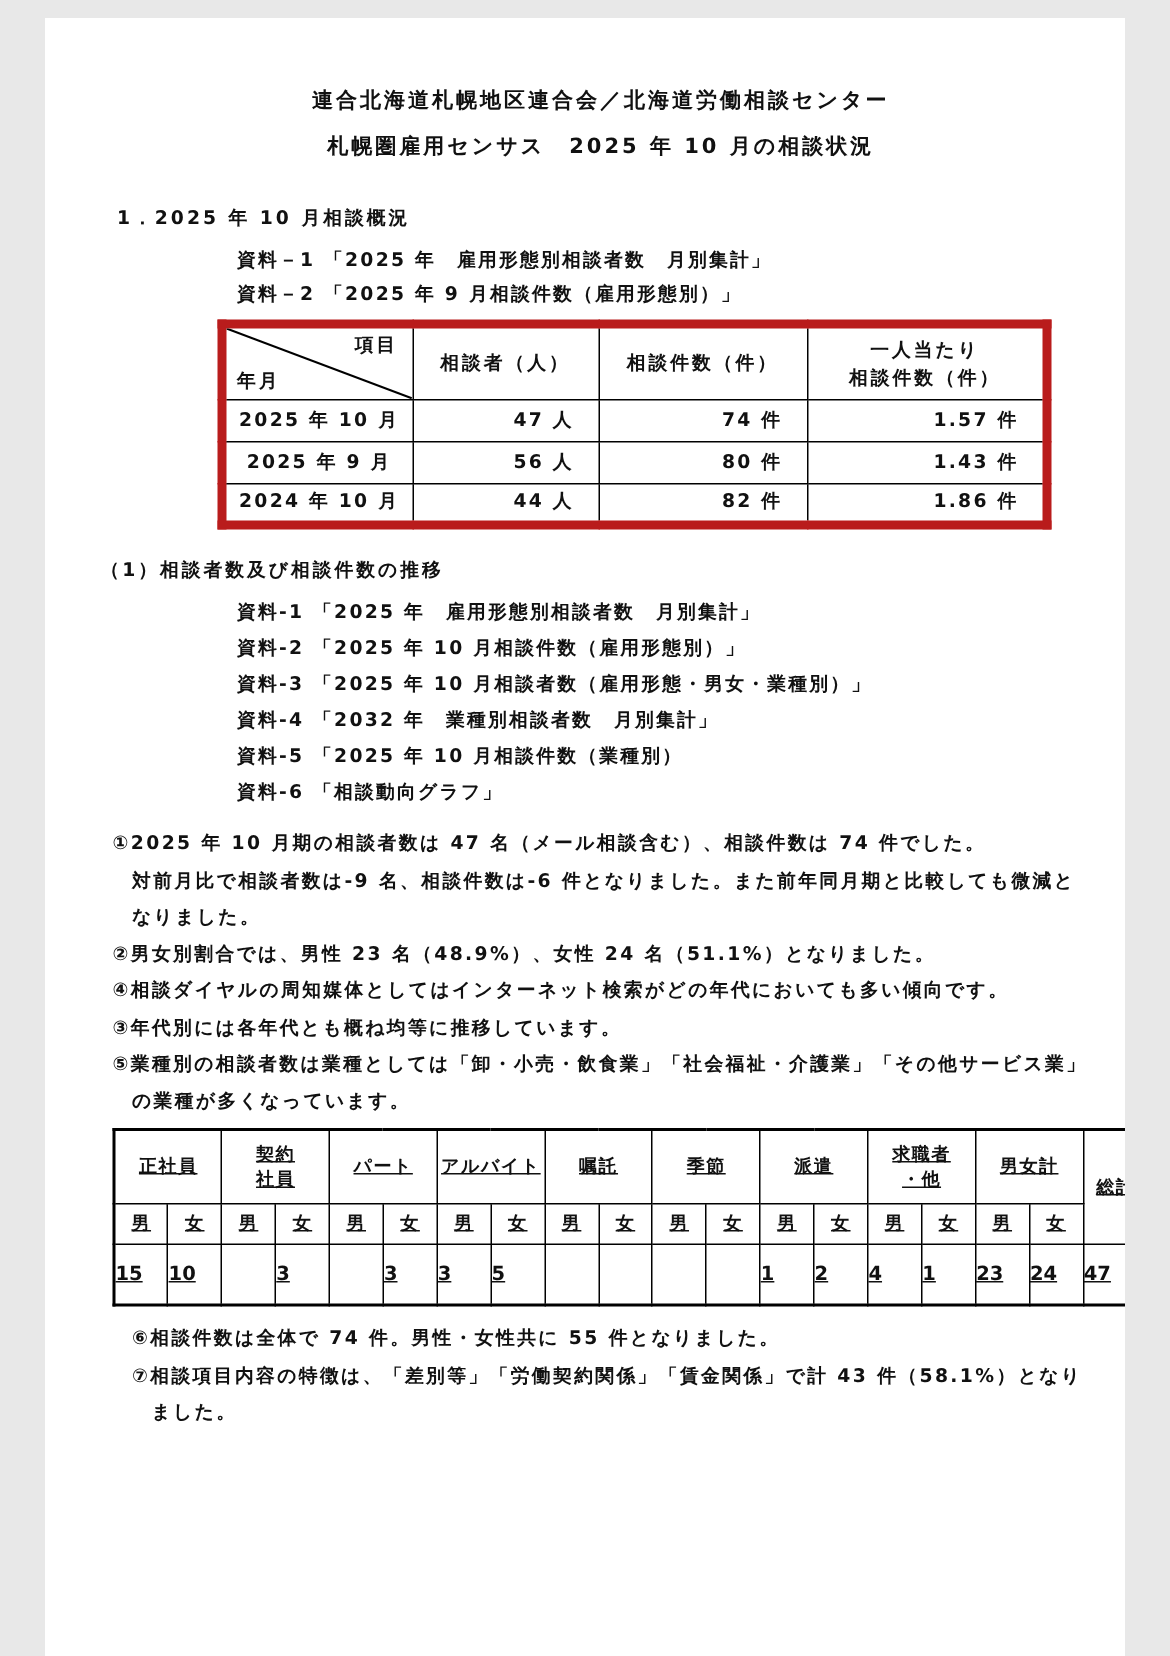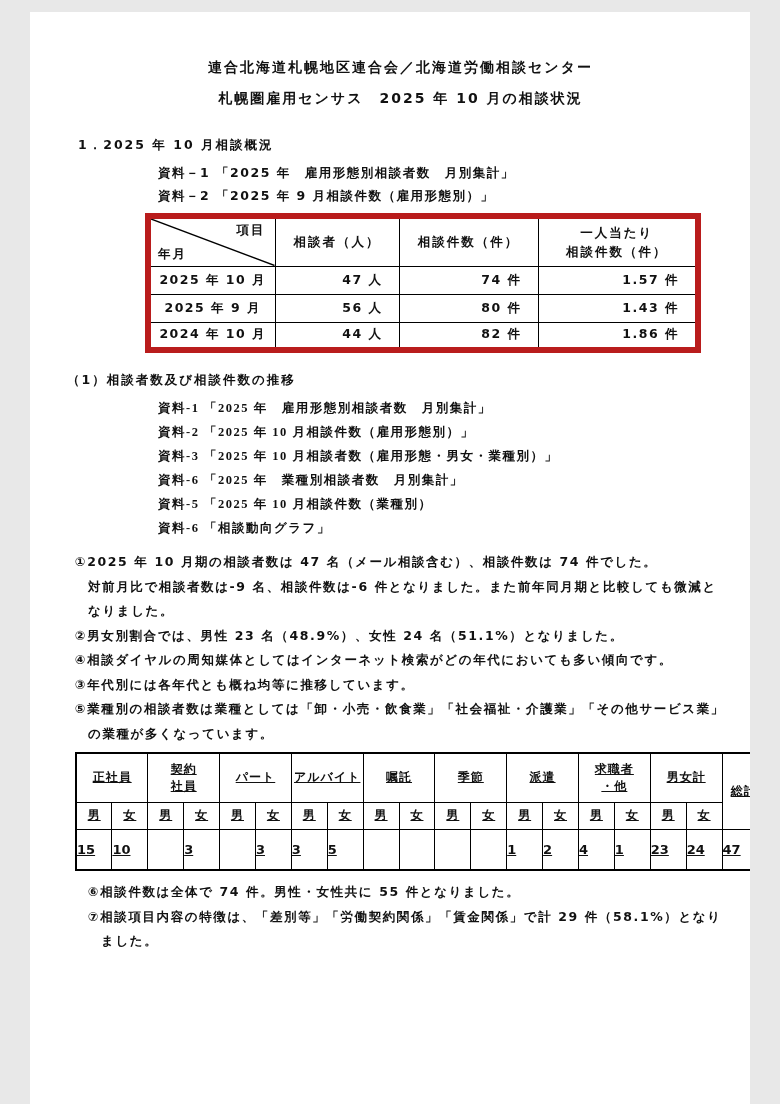--- a/index.html
+++ b/index.html
@@ -30,21 +30,21 @@
   .t1 tbody td { height: 28px; letter-spacing: 1.5px; }
   .t1 tbody td.period { text-align: center; }
   .t1 tbody td.num { text-align: right; padding-right: 16px; }
   .diag-cell { position: relative; padding: 0; }
   .diag-cell svg { position: absolute; left: 0; top: 0; width: 100%; height: 100%; display: block; }
   .diag-top { position: absolute; top: 3px; right: 9px; letter-spacing: 2px; }
   .diag-bottom { position: absolute; bottom: 3px; left: 7px; letter-spacing: 2px; }
 
   .sec2-heading { margin-top: 19px; margin-left: -8px; font-size: 12.5px; letter-spacing: 2px; }
   .ref-list2 { margin-top: 7px; margin-left: 83px; font-size: 12.5px; letter-spacing: 1.5px; }
-  .ref-list2 .ref-line { line-height: 24px; font-family: Liberation Serif, serif; }
+  .ref-list2 .ref-line { line-height: 24px; }
 
   .notes { margin-top: 10px; font-size: 12.5px; }
   .note {
     white-space: pre-line; line-height: 24.5px; letter-spacing: 1.6px;
     padding-left: 13px; text-indent: -13px;
   }
 
   .ref1-caption { margin-top: 17px; margin-left: 40px; font-size: 12.5px; letter-spacing: 2px; }
 
   
@@ -122,21 +122,21 @@
       </tr>
     </tbody>
   </table>
 
   <div class="sec2-heading">（1）相談者数及び相談件数の推移</div>
 
   <div class="ref-list2">
     <div class="ref-line">資料-1 「2025 年　雇用形態別相談者数　月別集計」</div>
     <div class="ref-line">資料-2 「2025 年 10 月相談件数（雇用形態別）」</div>
     <div class="ref-line">資料-3 「2025 年 10 月相談者数（雇用形態・男女・業種別）」</div>
-    <div class="ref-line">資料-6 「2025 年　業種別相談者数　月別集計」</div>
+    <div class="ref-line">資料-4 「2032 年　業種別相談者数　月別集計」</div>
     <div class="ref-line">資料-5 「2025 年 10 月相談件数（業種別）</div>
     <div class="ref-line">資料-6 「相談動向グラフ」</div>
   </div>
 
   <div class="notes">
     <div class="note">①2025 年 10 月期の相談者数は 47 名（メール相談含む）、相談件数は 74 件でした。
 対前月比で相談者数は-9 名、相談件数は-6 件となりました。また前年同月期と比較しても微減となりました。</div>
     <div class="note">②男女別割合では、男性 23 名（48.9%）、女性 24 名（51.1%）となりました。</div>
     <div class="note">④相談ダイヤルの周知媒体としてはインターネット検索がどの年代においても多い傾向です。</div>
     <div class="note">③年代別には各年代とも概ね均等に推移しています。</div>
@@ -222,16 +222,16 @@
         <td>1</td>
         <td>23</td>
         <td>24</td>
         <td>47</td>
       </tr>
     </tbody>
   </table>
 
   <div class="footnotes">
     <div class="footnote">⑥相談件数は全体で 74 件。男性・女性共に 55 件となりました。</div>
-    <div class="footnote">⑦相談項目内容の特徴は、「差別等」「労働契約関係」「賃金関係」で計 29 件（58.1%）となりました。</div>
+    <div class="footnote">⑦相談項目内容の特徴は、「差別等」「労働契約関係」「賃金関係」で計 43 件（58.1%）となりました。</div>
   </div>
 
 </div>
 
 </body></html>

